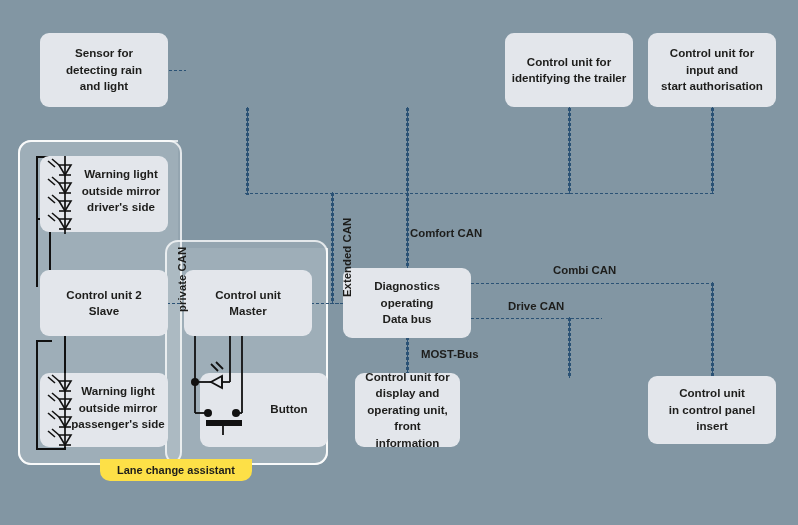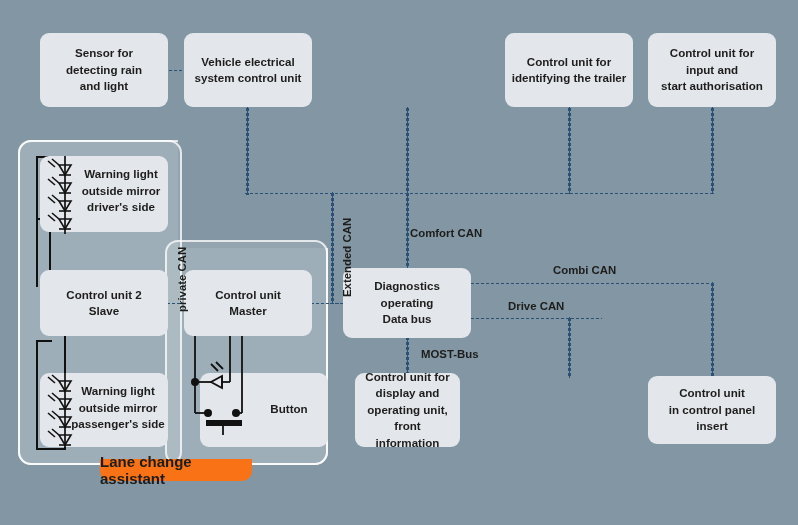--- a/index.html
+++ b/index.html
@@ -58,24 +58,24 @@
   .grp-inner{
     position:absolute;
     background:rgba(255,255,255,0.15);
     border:2px solid rgba(255,255,255,0.75);
     border-radius:11px;
     box-sizing:border-box;
     z-index:3;
   }
   .grp-tab{
     position:absolute;
-    background:#f97316;
+    background:#fde047;
     border-radius:0 0 10px 10px;
     color:#1d1d1b;
-    font-size:15px;
+    font-size:11px;
     font-weight:bold;
     display:flex;align-items:center;justify-content:center;
     z-index:7;
     box-sizing:border-box;
   }
 
   
   .bh,.bv{position:absolute;z-index:5;}
   .bh{
     height:3px;
@@ -126,24 +126,20 @@
   <div class="grp-tab" style="left:100px;top:459px;width:152px;height:22px;">
     <span>Lane change assistant</span>
   </div>
 
   <div class="box" style="left:40px;top:33px;width:128px;height:74px;">
     <span class="lbl">Sensor for
 detecting rain
 and light</span>
   </div>
 
-  <div class="box" style="left:184px;top:33px;width:128px;height:74px;">
-    <span class="lbl">Vehicle electrical
-system control unit</span>
-  </div>
 
 
   <div class="box" style="left:505px;top:33px;width:128px;height:74px;">
     <span class="lbl">Control unit for
 identifying the trailer</span>
   </div>
 
   <div class="box" style="left:648px;top:33px;width:128px;height:74px;">
     <span class="lbl">Control unit for
 input and

